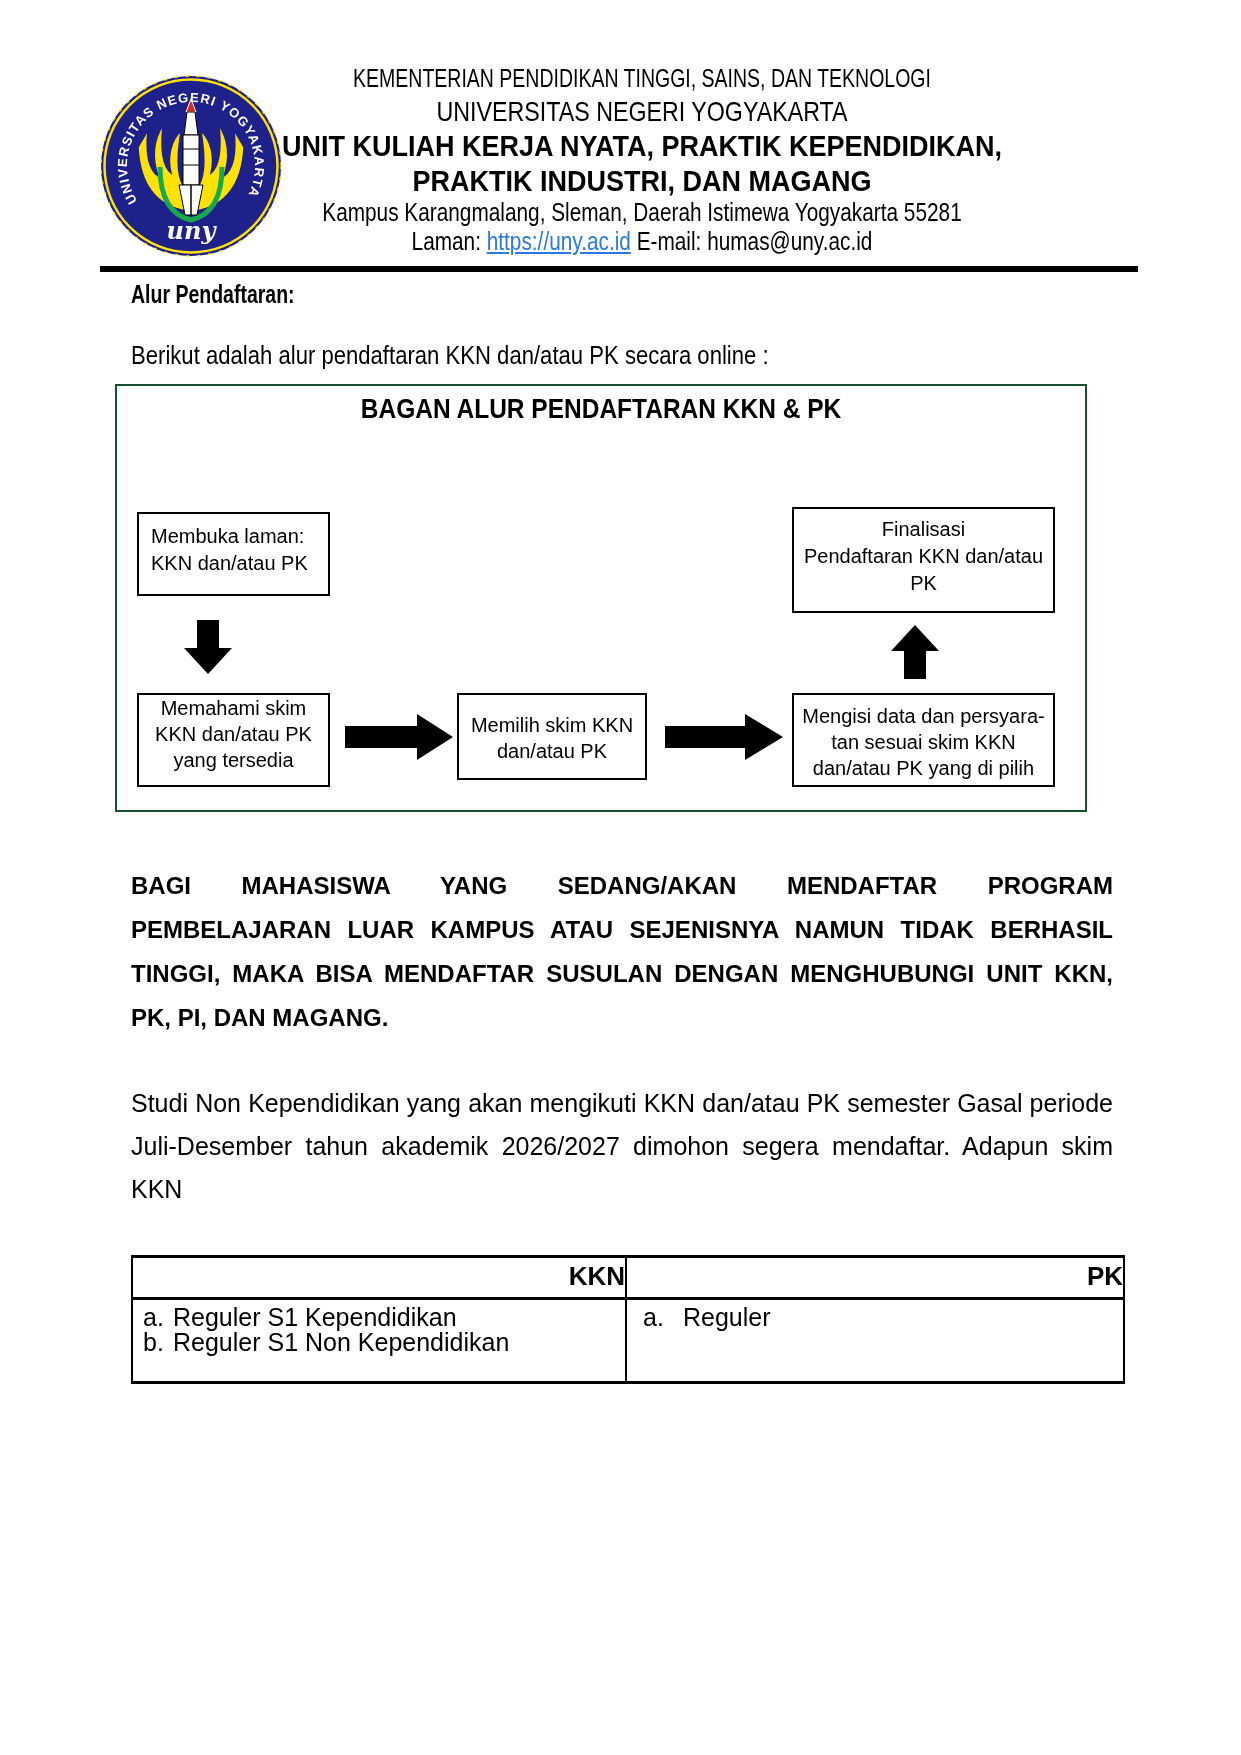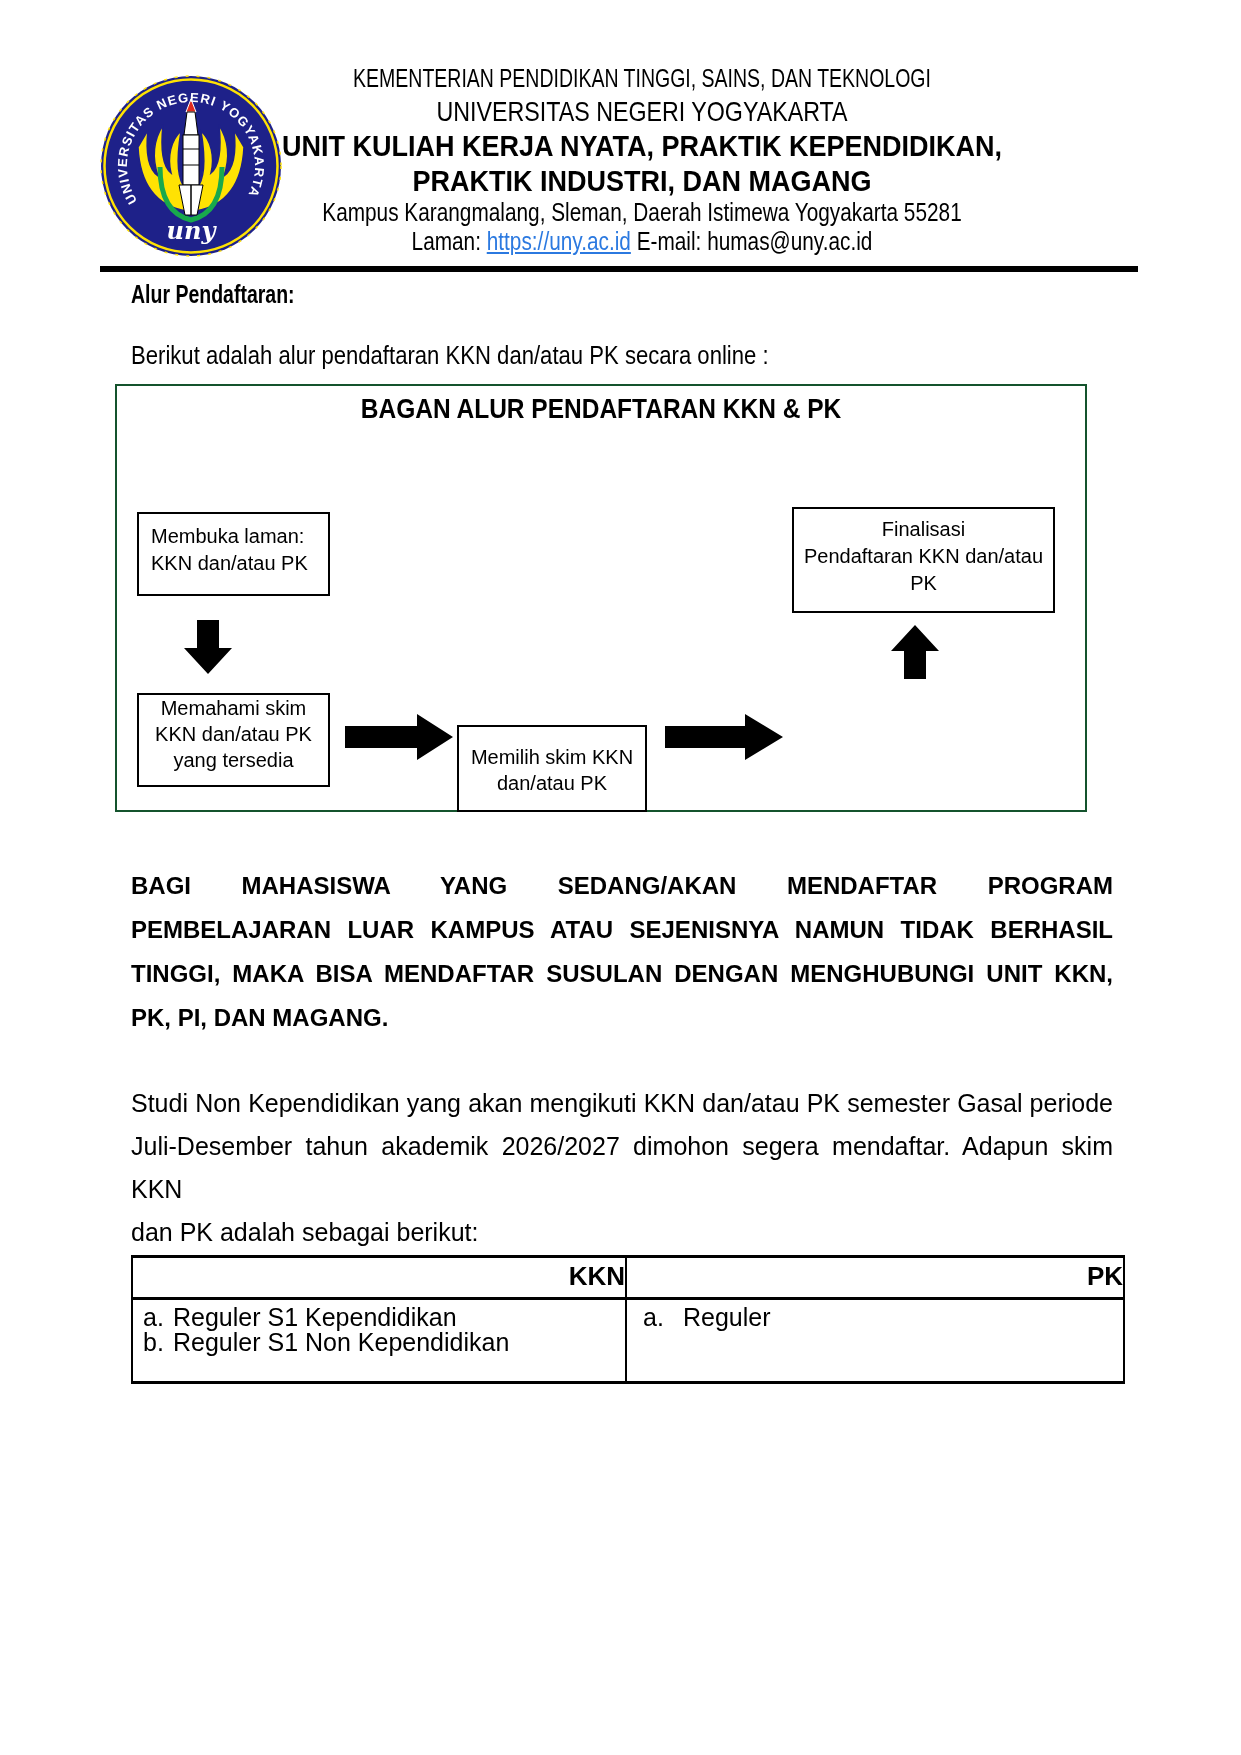--- a/index.html
+++ b/index.html
@@ -32,21 +32,21 @@
   
   .flow{position:absolute;left:115px;top:384px;width:968px;height:424px;
         border:2px solid #14532d;background:#fff;}
   .flow-title{position:absolute;left:0;top:7px;width:100%;text-align:center;
         font-size:28px;font-weight:bold;white-space:nowrap;}
   .node{position:absolute;border:2px solid #000;background:#fff;font-size:20px;box-sizing:border-box;}
   .node div{white-space:nowrap;}
   .n-open{left:20px;top:126px;width:193px;height:84px;text-align:left;padding:9px 0 0 12px;line-height:27px;}
   .n-final{left:675px;top:121px;width:263px;height:106px;text-align:center;padding-top:7px;line-height:27px;}
   .n-memahami{left:20px;top:307px;width:193px;height:94px;text-align:center;line-height:26px;}
-  .n-memilih{left:340px;top:307px;width:190px;height:87px;text-align:center;padding-top:17px;line-height:26px;margin-top:32px;}
+  .n-memilih{left:340px;top:307px;width:190px;height:87px;text-align:center;padding-top:17px;line-height:26px;}
   .n-mengisi{left:675px;top:307px;width:263px;height:94px;text-align:center;padding-top:8px;line-height:26px;}
   .arrow{position:absolute;}
 
   
   .notice{position:absolute;left:131px;top:864px;width:982px;font-size:24px;font-weight:bold;line-height:44px;}
   .para{position:absolute;left:131px;top:1082px;width:982px;font-size:25px;line-height:43px;}
   .jl{text-align:justify;text-align-last:justify;}
   .ll{text-align:left;}
 
   
@@ -127,20 +127,25 @@
       <div>Memahami skim</div>
       <div>KKN dan/atau PK</div>
       <div>yang tersedia</div>
     </div>
 
     <div class="node n-memilih">
       <div>Memilih skim KKN</div>
       <div>dan/atau PK</div>
     </div>
 
+    <div class="node n-mengisi">
+      <div>Mengisi data dan persyara-</div>
+      <div>tan sesuai skim KKN</div>
+      <div>dan/atau PK yang di pilih</div>
+    </div>
 
     <svg class="arrow" style="left:67px;top:234px;" width="48" height="54">
       <polygon points="13,0 35,0 35,28 48,28 24,54 0,28 13,28" fill="#000"></polygon>
     </svg>
     <svg class="arrow" style="left:774px;top:239px;" width="48" height="54">
       <polygon points="24,0 48,26 35,26 35,54 13,54 13,26 0,26" fill="#000"></polygon>
     </svg>
     <svg class="arrow" style="left:228px;top:328px;" width="108" height="46">
       <polygon points="0,12 72,12 72,0 108,23 72,46 72,34 0,34" fill="#000"></polygon>
     </svg>
@@ -152,21 +157,20 @@
   <div class="notice">
     <div class="jl">BAGI MAHASISWA YANG SEDANG/AKAN MENDAFTAR PROGRAM</div>
     <div class="jl">PEMBELAJARAN LUAR KAMPUS ATAU SEJENISNYA NAMUN TIDAK BERHASIL</div>
     <div class="jl">TINGGI, MAKA BISA MENDAFTAR SUSULAN DENGAN MENGHUBUNGI UNIT KKN,</div>
     <div class="ll">PK, PI, DAN MAGANG.</div>
   </div>
 
   <div class="para">
     <div class="jl">Studi Non Kependidikan yang akan mengikuti KKN dan/atau PK semester Gasal periode</div>
     <div class="jl">Juli-Desember tahun akademik 2026/2027 dimohon segera mendaftar. Adapun skim KKN</div>
-    <div class="ll">dan PK adalah sebagai berikut:</div>
   </div>
 
   <table class="skim">
     <colgroup>
         <col style="width:494px">
         <col style="width:498px">
       </colgroup>
     <tbody>
         <tr>
       <th>KKN</th>

